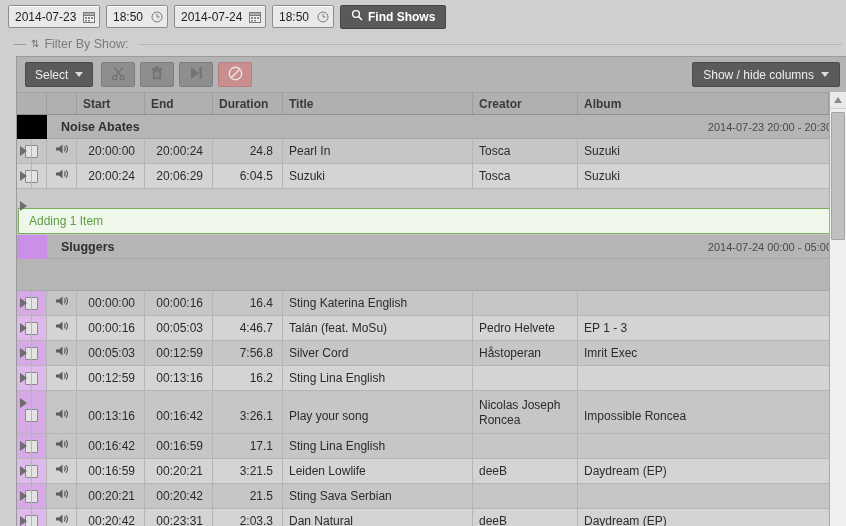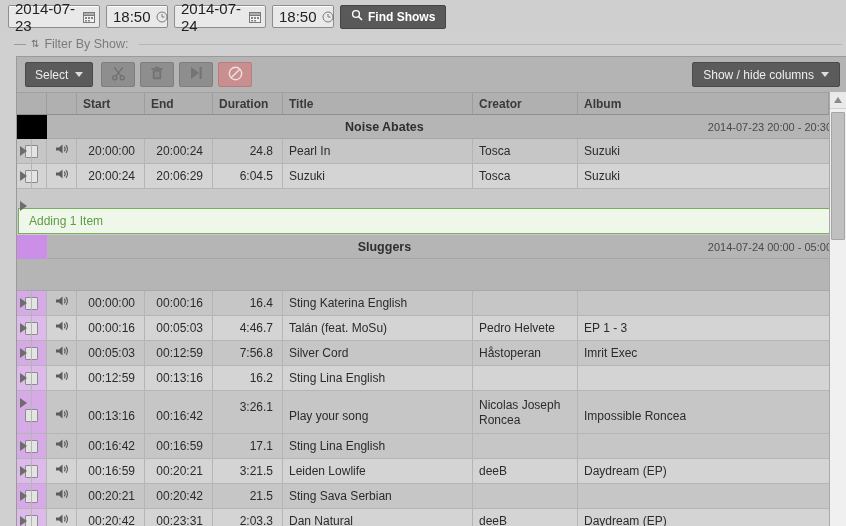--- a/index.html
+++ b/index.html
@@ -19,21 +19,21 @@
     position: absolute; left: 0; top: 0; width: 846px; height: 33px;
     background: #cfcfcf;
     display: flex; align-items: center; padding-left: 8px; gap: 6px;
   }
   .field {
     display: flex; align-items: center; justify-content: space-between;
     height: 23px; background: #e9e9e9;
     border: 1px solid #8d8d8d;
     border-radius: 2px;
     padding: 0 4px 0 6px;
-    font-size: 15px; color: #222;
+    font-size: 12px; color: #222;
     box-shadow: inset 0 1px 0 #fff;
   }
   .field.date { width: 92px; }
   .field.time { width: 62px; }
   .field .glyph { margin-left: 5px; opacity: .75; display:inline-flex; }
   .btn-find {
     height: 24px; background: #595959; color: #fff;
     border: 1px solid #454545; border-radius: 2px;
     display: flex; align-items: center; gap: 5px;
     padding: 0 10px; font-size: 12px; font-weight: 600;
@@ -103,21 +103,21 @@
 
   .tbody { position: absolute; left: 0; top: 23px; right: 0; bottom: 0; overflow: hidden; background: #c9c9c9; }
 
   .grow { display: flex; position: relative; }
   .grow > div { border-right: 1px solid #b5b5b5; overflow: hidden; white-space: nowrap; }
 
   
   .group {
     display: flex; align-items: center; height: 24px;
     background: #b5b5b5; border-bottom: 1px solid #a6a6a6;
-    font-weight: bold; font-size: 12.5px; color: #2f2f2f; text-align: center;
+    font-weight: bold; font-size: 12.5px; color: #2f2f2f;
   }
   .group .swatch { width: 30px; height: 24px; flex: 0 0 30px; }
   .group .gname { padding-left: 14px; flex: 1 1 auto; }
   .group .gtime { padding-right: 14px; font-weight: normal; font-size: 11px; color: #4a4a4a; }
 
   .group-filler { height: 32px; background: #b5b5b5; border-bottom: 1px solid #a8a8a8; }
 
   
   .trow { height: 25px; background: #c6c6c6; border-bottom: 1px solid #b5b5b5; font-size: 12px; color: #2b2b2b; }
   .trow.alt { background: #d4d4d4; }
@@ -471,21 +471,21 @@
             </div>
           <div class="c-spk">
               <span><svg width="14" height="12" viewBox="0 0 14 12">
                   <polygon points="1,4.5 4,4.5 7.5,1.5 7.5,10.5 4,7.5 1,7.5" fill="#5c5c5c"></polygon>
                   <path d="M9.3 3.6a4 4 0 0 1 0 4.8" fill="none" stroke="#5c5c5c" stroke-width="1.1"></path>
                   <path d="M11 2.2a6.2 6.2 0 0 1 0 7.6" fill="none" stroke="#5c5c5c" stroke-width="1.1"></path>
                 </svg></span>
             </div>
           <div class="c-st" style="padding-top:18px">00:13:16</div>
           <div class="c-en" style="padding-top:18px">00:16:42</div>
-          <div class="c-du" style="padding-top:9px">3:26.1</div>
+          <div class="c-du" style="padding-top:18px">3:26.1</div>
           <div class="c-ti" style="padding-top:18px">Play your song</div>
           <div class="c-cr">Nicolas Joseph Roncea</div>
           <div class="c-al" style="padding-top:18px">Impossible Roncea</div>
         </div>
 
         <div class="grow trow purple">
           <div class="arrowbox">
               <span class="rowarrow" style="top:7px;left:3px"></span>
             </div>
           <div class="c-chk">

